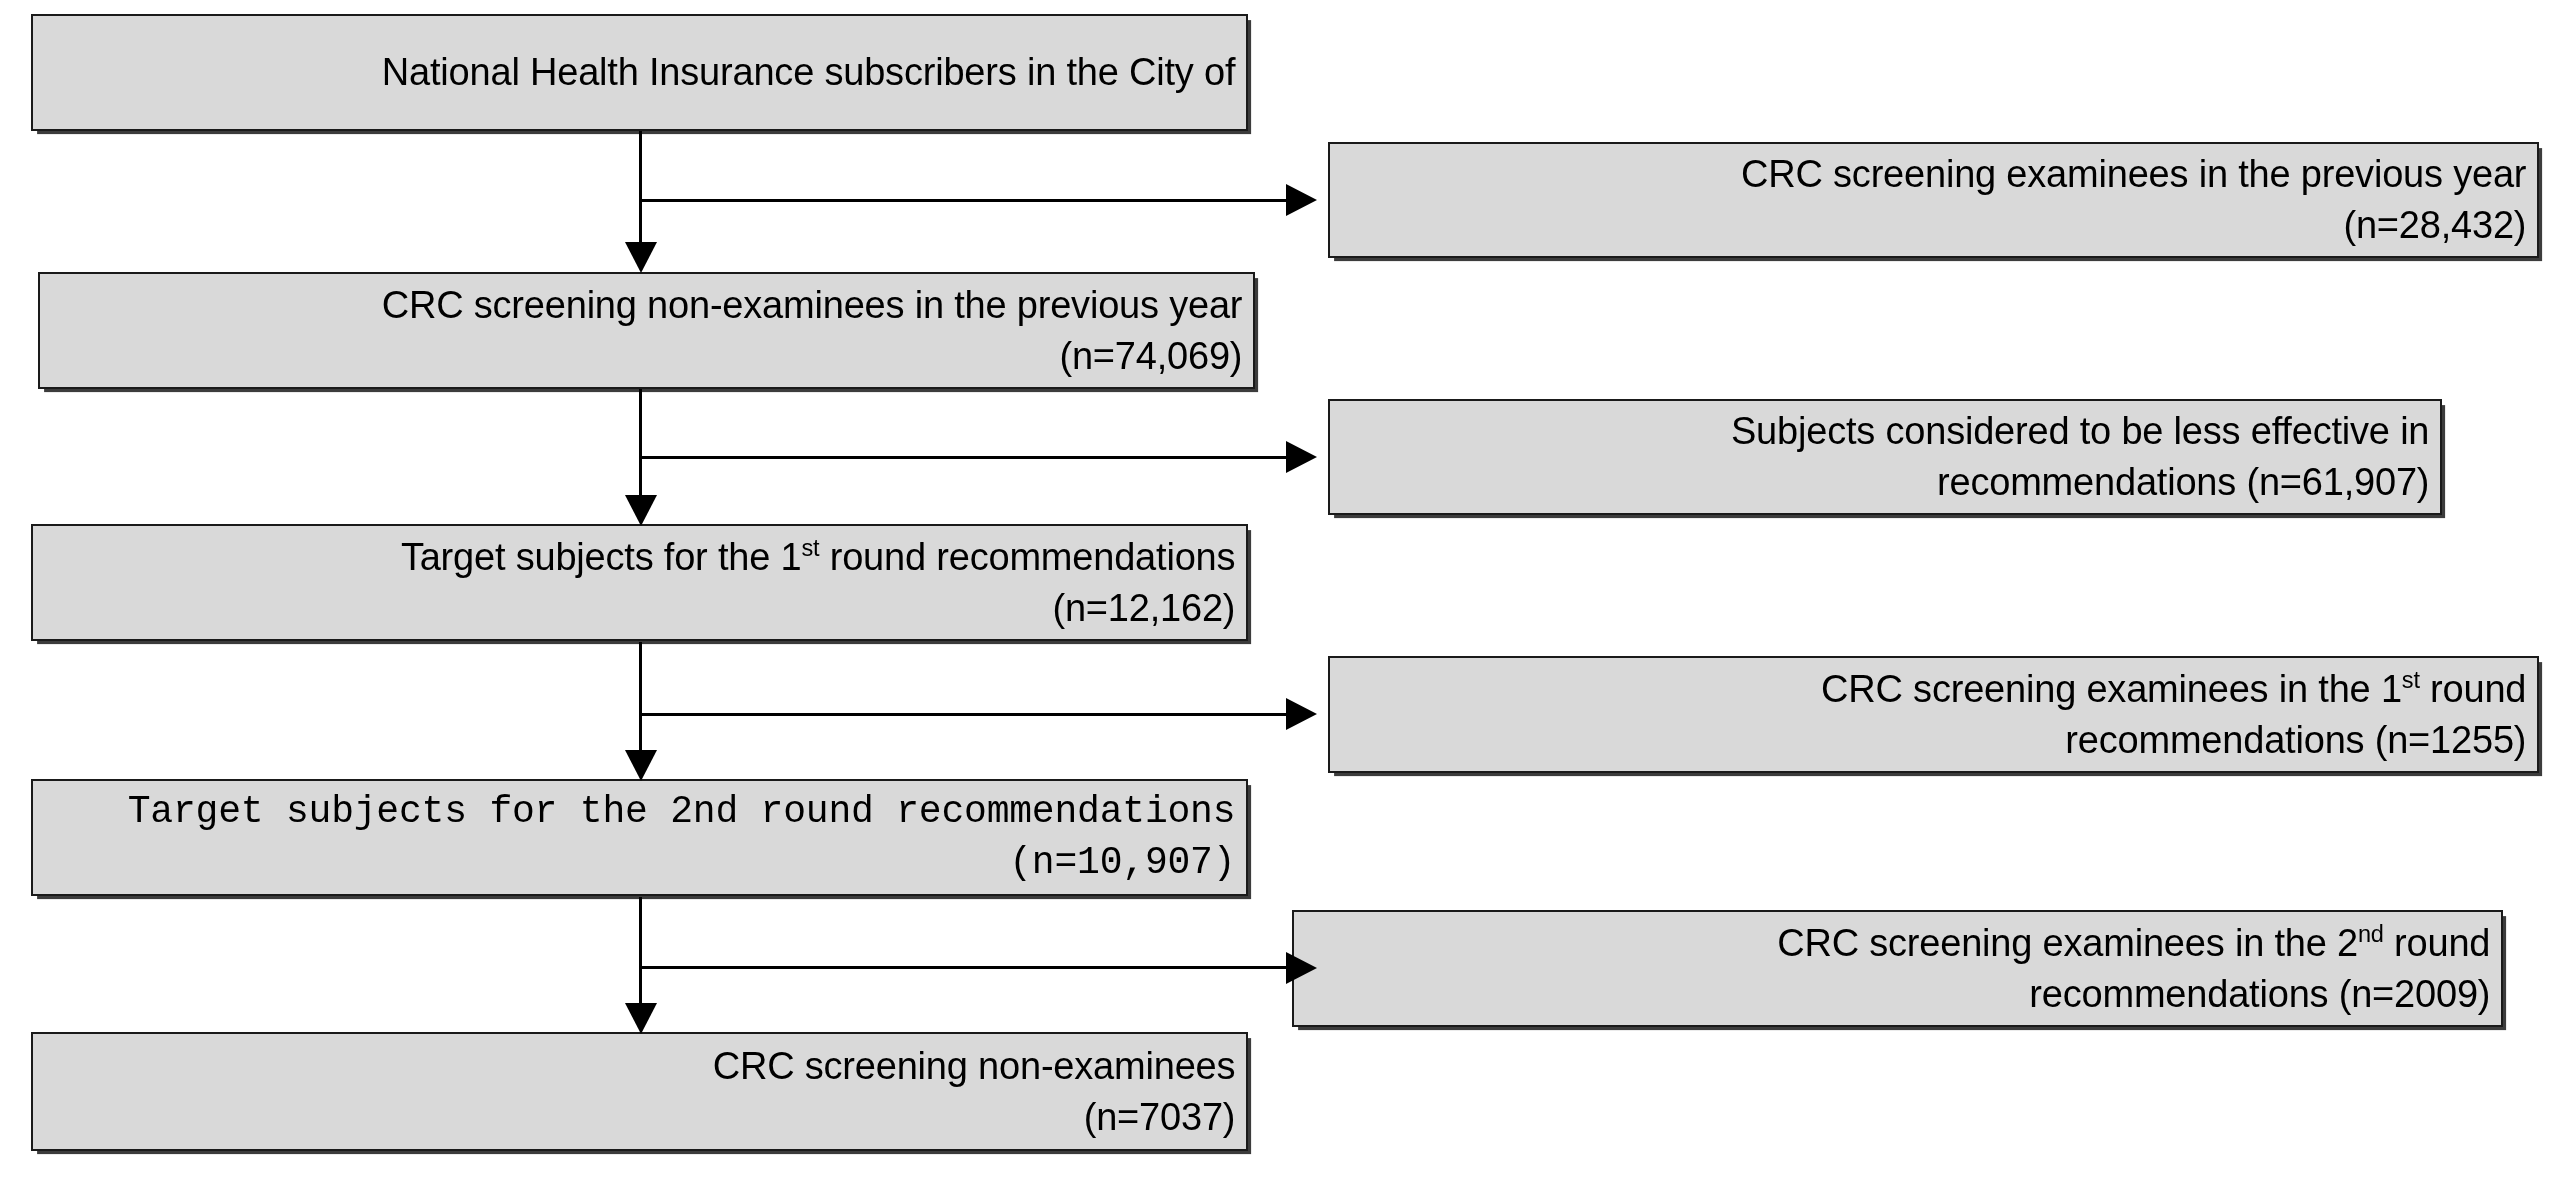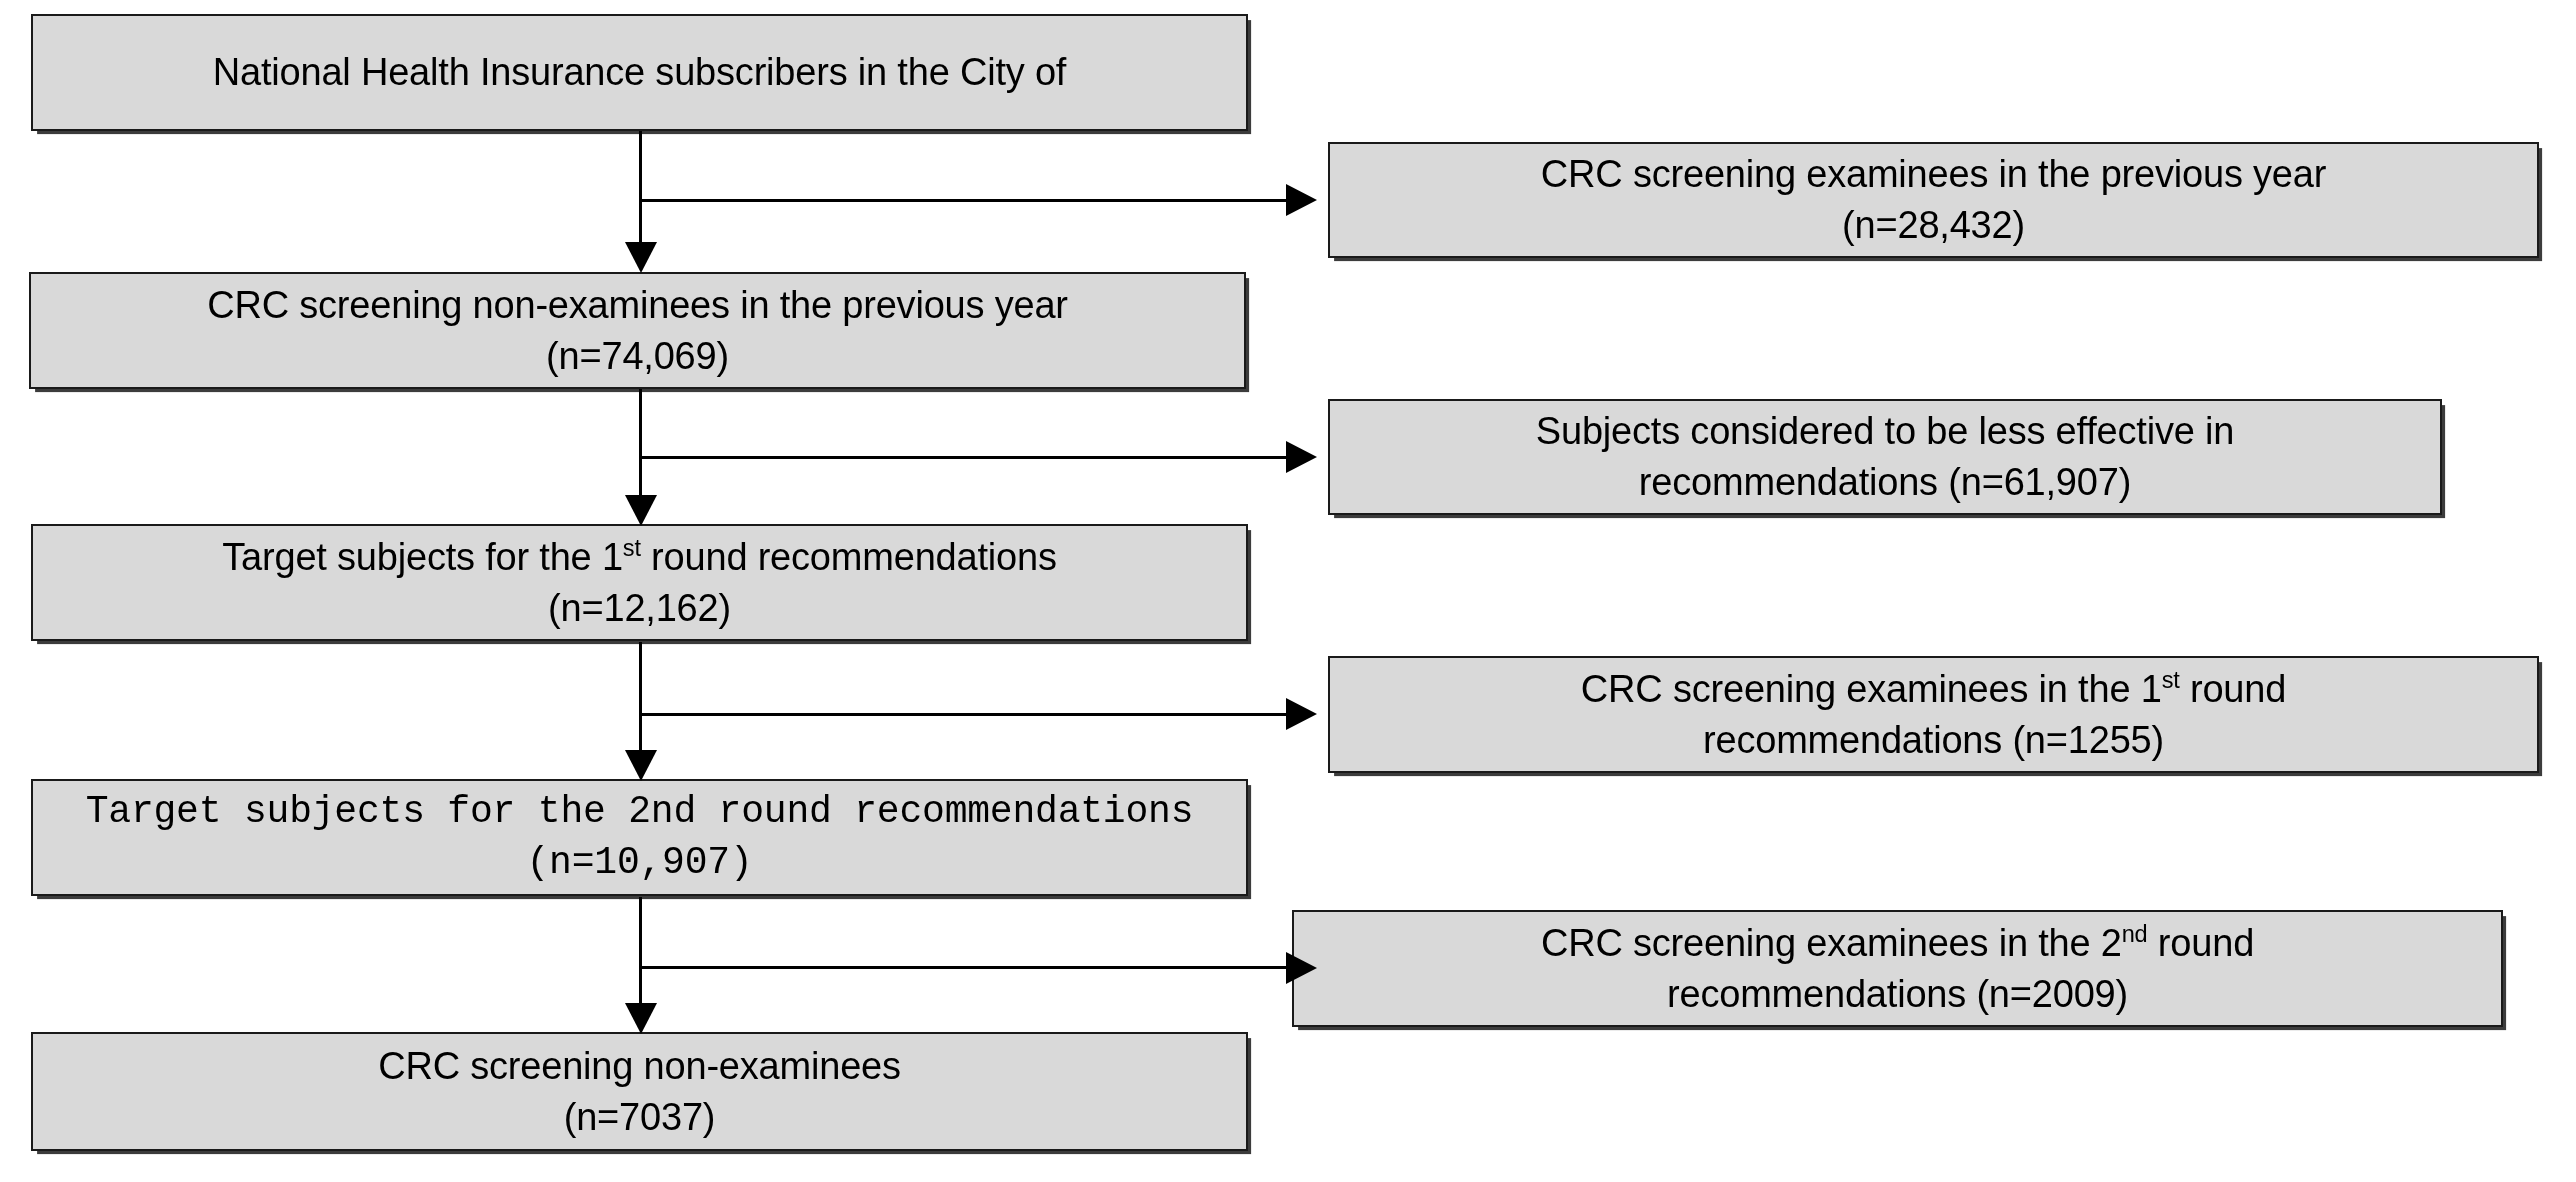--- a/index.html
+++ b/index.html
@@ -22,21 +22,21 @@
   
   .node {
     position: absolute;
     box-sizing: border-box;
     background: #d9d9d9;
     border: 2.3px solid #1a1a1a;
     box-shadow: 4.6px 4.6px 0 -1.5px #3c3c3c;
     display: flex;
     align-items: center;
     justify-content: center;
-    text-align: center;
+    text-align: right;
     padding: 3.1px 10.7px;
   }
   .node .node-text {
     display: block;
     width: 100%;
     color: #000000;
     font-size: 38px;
     line-height: 1.34;
     font-weight: 400;
     letter-spacing: -0.2px;
@@ -78,21 +78,21 @@
 </style>
 </head>
 <body>
 
 <div id="flow-root">
 
   <div class="node" style="left:31px; top:14px; width:1217px; height:117px;">
     <span class="node-text"><span>National Health Insurance subscribers in the City of</span><br></span>
   </div>
 
-  <div class="node" style="left:29px; top:272px; width:1217px; height:117px;">
+  <div class="node" style="left:38px; top:272px; width:1217px; height:117px;">
     <span class="node-text"><span>CRC screening non-examinees in the previous year</span><br><span>(n=74,069)</span></span>
   </div>
 
   <div class="node" style="left:31px; top:524px; width:1217px; height:117px;">
     <span class="node-text"><span>Target subjects for the 1</span><sup>st</sup><span> round recommendations</span><br><span>(n=12,162)</span></span>
   </div>
 
   <div class="node" style="left:31px; top:779px; width:1217px; height:117px;font-family:Liberation Mono, monospace;">
     <span class="node-text"><span>Target subjects for the 2nd round recommendations</span><br><span>(n=10,907)</span></span>
   </div>

